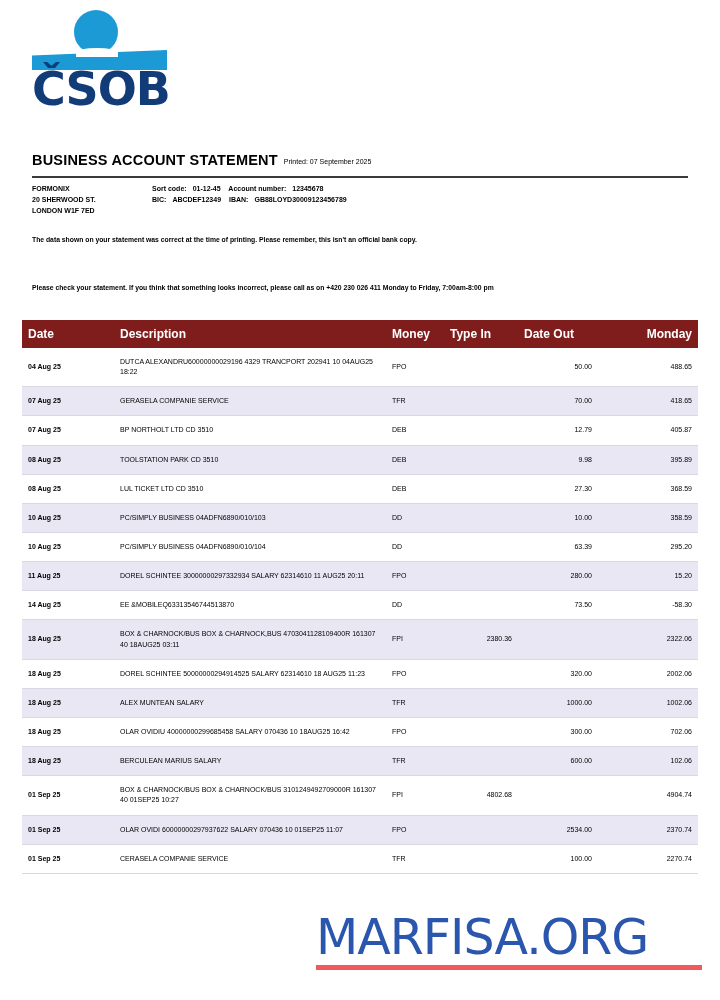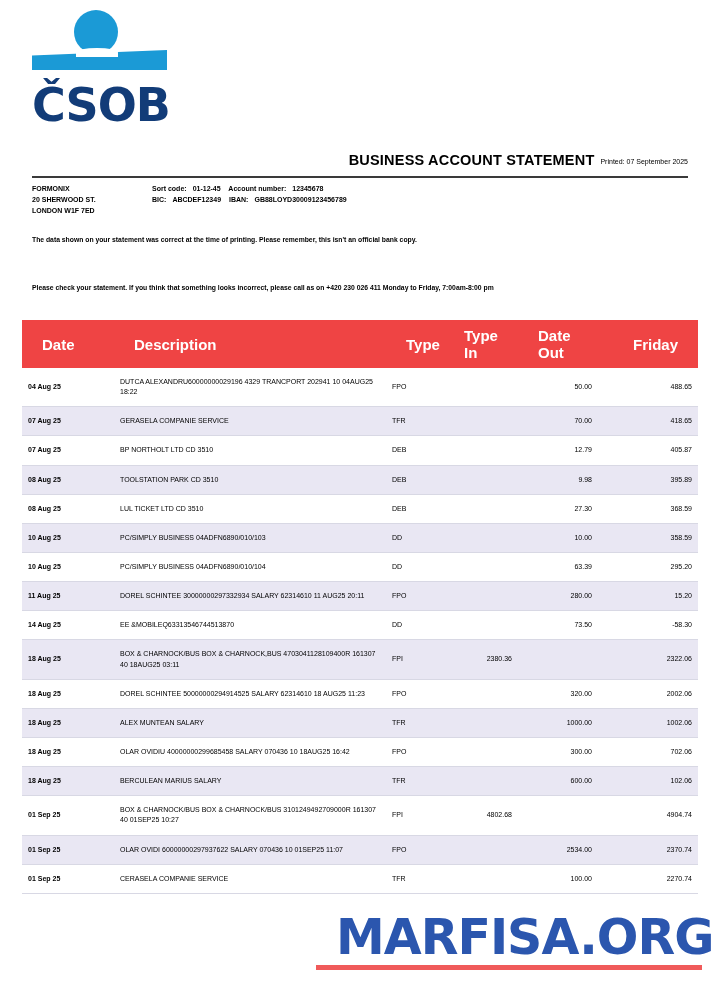--- a/index.html
+++ b/index.html
@@ -59,32 +59,31 @@
   #logo-text {
     position: absolute;
     left: 0px;
     top: 58px;
     font-family: "DejaVu Sans", sans-serif;
     font-weight: bold;
     font-size: 46px;
     letter-spacing: -1px;
     color: #123c78;
     line-height: 1;
-    margin-top: 16px;
   }
 
   
   #title-row {
     position: absolute;
     left: 32px;
     top: 152px;
     width: 656px;
     display: flex;
     align-items: flex-end;
-    justify-content: flex-end;
+    justify-content: flex-start;
     gap: 6px;
   }
   #statement-title {
     font-size: 14.5px;
     font-weight: bold;
     letter-spacing: 0.2px;
   }
   #printed-date {
     font-size: 7px;
     padding-bottom: 3px;
@@ -138,25 +137,25 @@
   
   #txn-table {
     position: absolute;
     left: 22px;
     top: 320px;
     width: 676px;
     border-collapse: collapse;
     table-layout: fixed;
   }
   #txn-table thead th {
-    background: #ef4444;
+    background: #7f1d1d;
     color: #ffffff;
-    font-size: 15px;
-    font-weight: bold;
-    padding: 7px 20px;
+    font-size: 12px;
+    font-weight: bold;
+    padding: 7px 6px;
     text-align: left;
   }
   #txn-table thead th.num { text-align: right; }
   #txn-table thead th.ctr { text-align: left; }
 
   .col-date  { width: 92px; }
   .col-desc  { width: 272px; }
   .col-type  { width: 58px; }
   .col-in    { width: 74px; }
   .col-out   { width: 80px; }
@@ -181,25 +180,24 @@
   
   #watermark {
     position: absolute;
     left: 316px;
     top: 912px;
     width: 392px;
   }
   #watermark-text {
     font-family: "DejaVu Sans", sans-serif;
     font-size: 49px;
-    font-weight: bold;
+    font-weight: normal;
     color: #2b56ae;
     letter-spacing: -1px;
     line-height: 1.05;
-    margin-left: 20px;
   }
   #watermark-rule {
     margin-top: 2px;
     width: 386px;
     height: 5px;
     background: #f05a5a;
   }
 </style>
 </head>
 <body>
@@ -246,24 +244,24 @@
       <col class="col-desc">
       <col class="col-type">
     <col class="col-in">
       <col class="col-out">
       <col class="col-bal">
   </colgroup>
   <thead>
     <tr>
       <th class="ctr">Date</th>
       <th class="ctr">Description</th>
-      <th class="ctr">Type</th>
+      <th class="ctr">Money</th>
       <th class="ctr">Type In</th>
       <th class="ctr">Date Out</th>
-      <th class="num">Friday</th>
+      <th class="num">Monday</th>
     </tr>
   </thead>
   <tbody id="txn-body">
       <tr class="odd">
         <td class="date">04 Aug 25</td>
         <td class="desc">DUTCA ALEXANDRU60000000029196 4329 TRANCPORT 202941 10 04AUG25 18:22</td>
         <td class="type">FPO</td>
         <td class="num"></td>
         <td class="num">50.00</td>
         <td class="bal">488.65</td>

